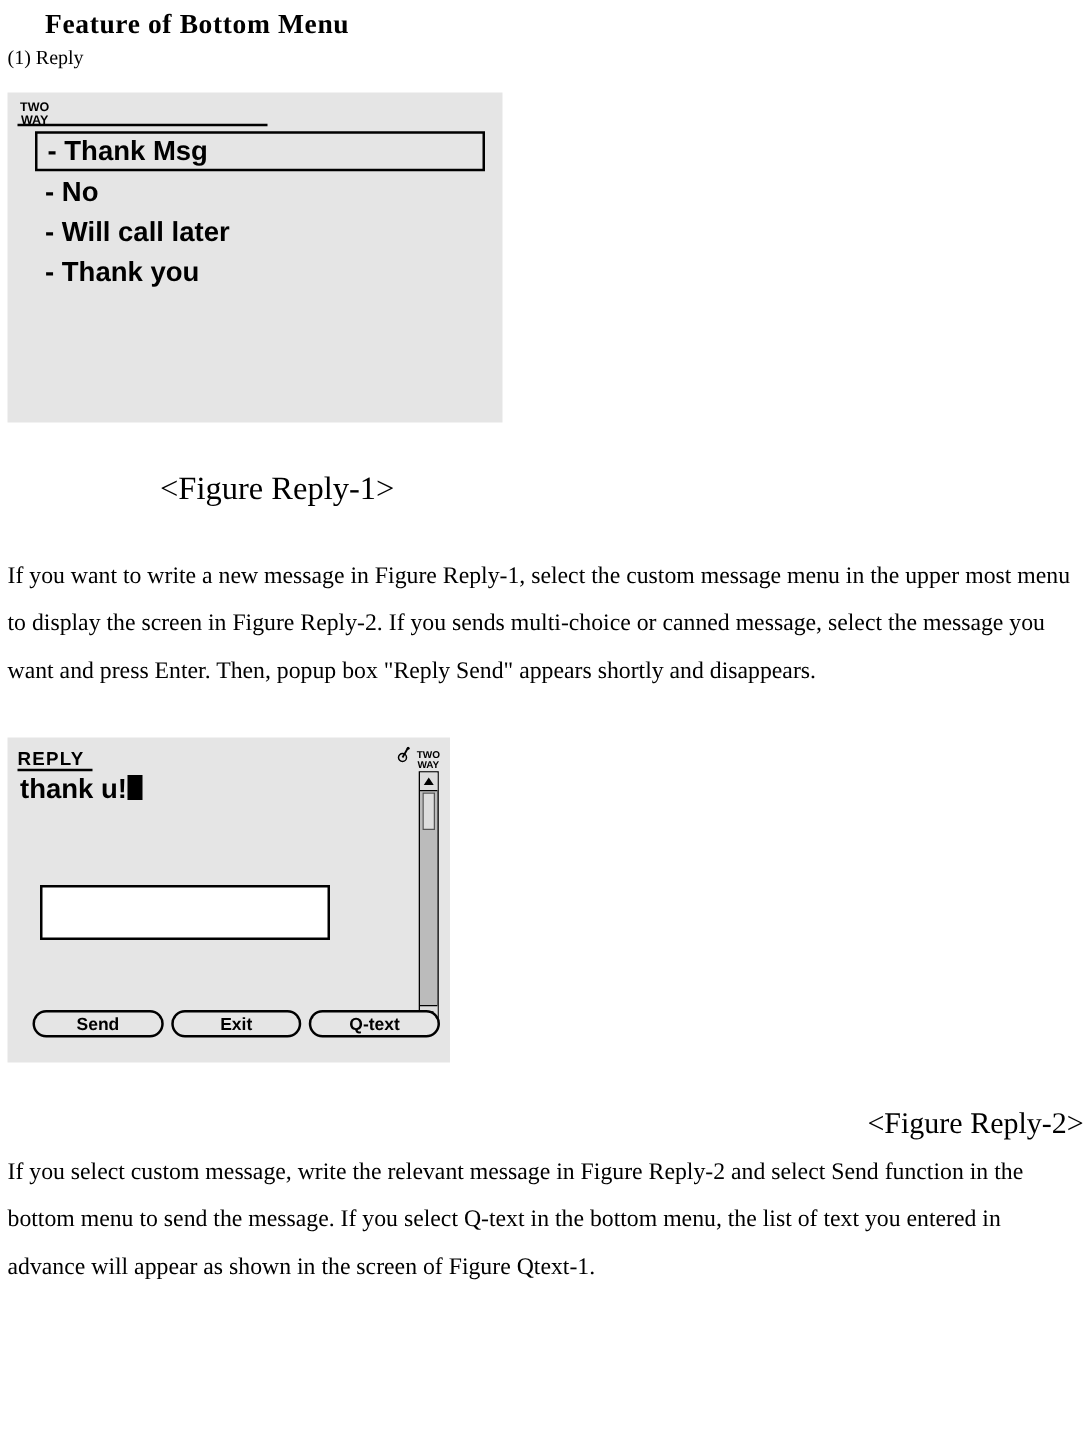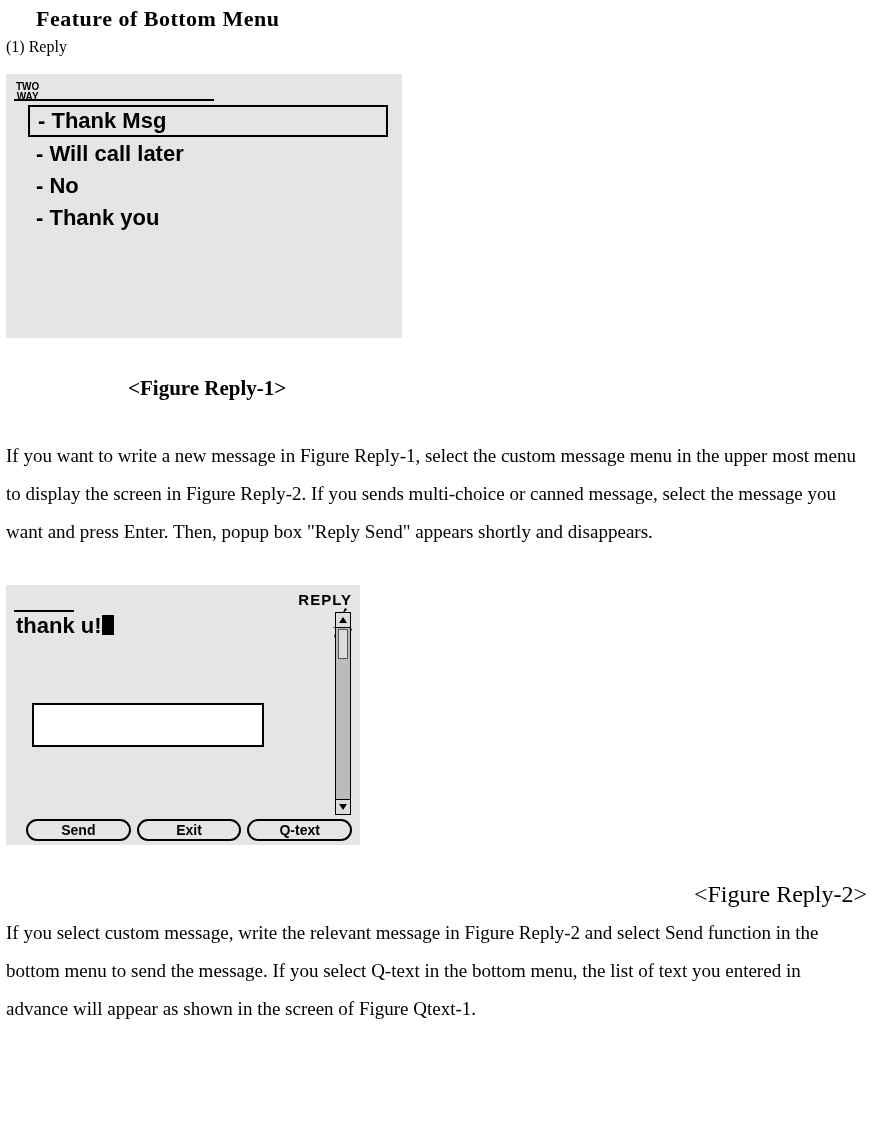--- a/index.html
+++ b/index.html
@@ -71,23 +71,22 @@
       font-weight: bold;
       padding: 3px 8px;
       margin-bottom: 0px;
     }
     .fig1-item.selected {
       border: 2.5px solid #000;
       padding: 1px 8px;
       margin-bottom: 1px;
     }
     .figcaption {
-      font-size: 21px;
+      font-size: 26px;
       margin: 0 0 36px 122px;
-      font-weight: bold;
     }
     .figcaption2 {
       font-size: 24px;
       margin: 0 0 6px 108px;
       text-align: right;
     }
 
     .paragraph {
       font-size: 19px;
       line-height: 2;
@@ -101,21 +100,20 @@
       background: #e5e5e5;
       position: relative;
       margin-bottom: 36px;
     }
     .fig2-header {
       display: flex;
       align-items: flex-end;
       padding: 6px 8px 0 8px;
       height: 26px;
       position: relative;
-      flex-direction: column;
     }
     .fig2-header-text {
       font-family: Arial, Helvetica, sans-serif;
       font-size: 15px;
       font-weight: bold;
       letter-spacing: 1px;
       flex: 1;
     }
     .fig2-header-underline {
       position: absolute;
@@ -189,21 +187,21 @@
       background: #ddd;
       border: 1px solid #555;
     }
     .arrow-up { width:0;height:0;border-left:4px solid transparent;border-right:4px solid transparent;border-bottom:6px solid #000; }
     .arrow-down { width:0;height:0;border-left:4px solid transparent;border-right:4px solid transparent;border-top:6px solid #000; }
 
     .fig2-bottom {
       position: absolute;
       left: 8px;
       right: 8px;
-      bottom: 4px;
+      bottom: 20px;
       display: flex;
       gap: 6px;
       padding-left: 12px;
     }
     .pill-btn {
       flex: 1;
       border: 2px solid #000;
       border-radius: 14px;
       background: #e5e5e5;
       font-family: Arial, Helvetica, sans-serif;
@@ -232,22 +230,22 @@
 <div class="figure1">
   <div class="fig1-header">
     <span class="twoway-icon">
       <div>TWO</div>
       <div>WAY</div>
     </span>
     <div class="fig1-header-underline"></div>
   </div>
   <div class="fig1-list">
     <div class="fig1-item selected">- Thank Msg</div>
+    <div class="fig1-item">- No</div>
     <div class="fig1-item">- Will call later</div>
-    <div class="fig1-item">- No</div>
     <div class="fig1-item">- Thank you</div>
   </div>
 </div>
 
 <div class="figcaption">&lt;Figure Reply-1&gt;</div>
 
 <div class="paragraph">If you want to write a new message in Figure Reply-1, select the custom message menu in the upper most menu to display the screen in Figure Reply-2. If you sends multi-choice or canned message, select the message you want and press Enter. Then, popup box "Reply Send" appears shortly and disappears.</div>
 
 <div class="figure2">
   <div class="fig2-header">

